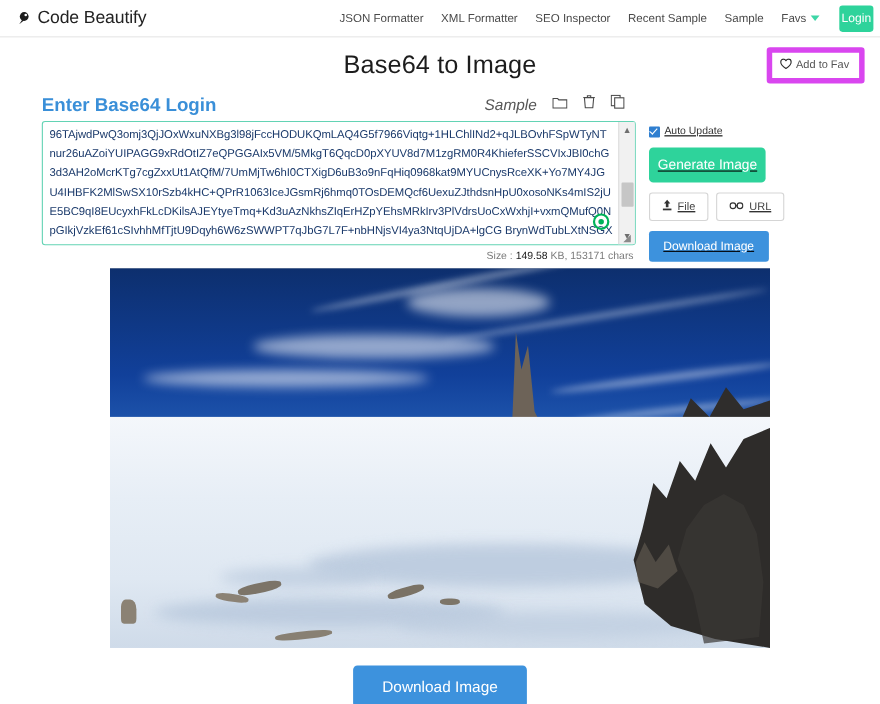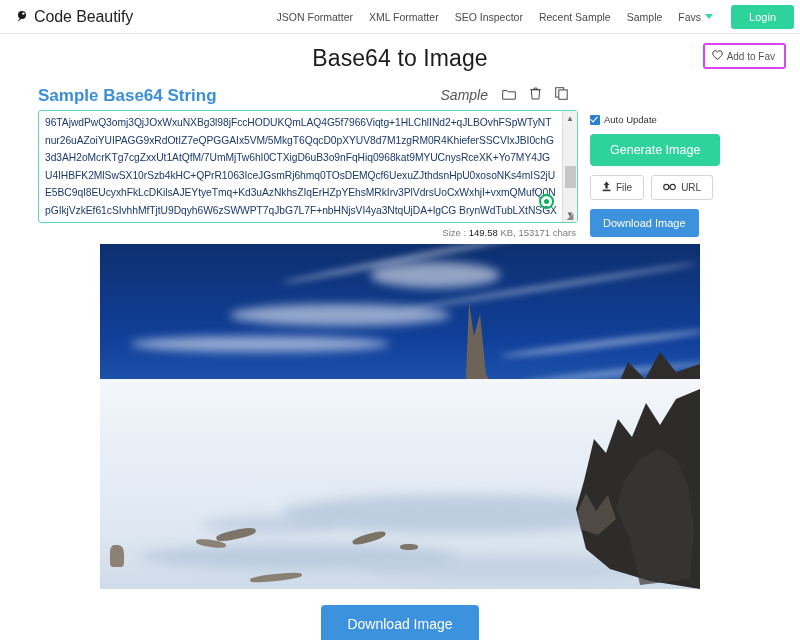--- a/index.html
+++ b/index.html
@@ -57,21 +57,21 @@
     border-right: 4px solid transparent;
     border-top: 5px solid #3dd6a6;
     display: inline-block;
   }
   .login-btn {
     background: #2ed39b;
     color: #fff;
     font-size: 11px;
     border: none;
     border-radius: 3px;
-    padding: 6px 18px;
+    padding: 6px 2px;
     margin-left: 10px;
     cursor: pointer;
     font-family: "Liberation Sans", sans-serif;
   }
 
   
   .title-row {
     position: relative;
     height: 40px;
     margin-top: 4px;
@@ -83,21 +83,21 @@
     color: #1c1c1c;
     margin: 0;
     line-height: 40px;
     letter-spacing: 0.1px;
   }
   .fav-btn {
     position: absolute;
     right: 14px;
     top: 5px;
     background: #fff;
-    border: 2px solid #d946ef;
+    border: 5px solid #d946ef;
     border-radius: 3px;
     font-size: 10px;
     color: #555;
     padding: 5px 9px 5px 7px;
     display: inline-flex;
     align-items: center;
     gap: 4px;
     cursor: pointer;
     font-family: "Liberation Sans", sans-serif;
   }
@@ -212,20 +212,21 @@
     color: #7a7a7a;
     margin-top: 4px;
     padding-right: 2px;
   }
   .size-note b { color: #222; font-weight: normal; }
 
   
   .side-panel {
     padding-top: 4px;
     width: 200px;
+    text-decoration: underline;
   }
   .auto-update {
     display: flex;
     align-items: center;
     gap: 4px;
     font-size: 9.5px;
     color: #333;
     margin-bottom: 9px;
     cursor: pointer;
   }
@@ -244,21 +245,21 @@
     border: solid #fff;
     border-width: 0 1.5px 1.5px 0;
     transform: rotate(42deg);
   }
   .btn-generate {
     background: #2ed39b;
     color: #fff;
     border: none;
     border-radius: 4px;
     font-size: 12.5px;
-    padding: 9px 20px;
+    padding: 9px 8px;
     cursor: pointer;
     font-family: "Liberation Sans", sans-serif;
     margin-bottom: 9px;
     display: block;
   }
   .mini-row { display: flex; gap: 7px; margin-bottom: 9px; }
   .btn-mini {
     background: #fff;
     border: 1px solid #d5d5d5;
     border-radius: 3px;
@@ -375,21 +376,21 @@
     <span>
       <svg width="11" height="10" viewBox="0 0 12 11">
         <path d="M6 10.2C6 10.2 0.8 7 0.8 3.6 0.8 1.9 2.1 0.8 3.5 0.8c1 0 1.9 0.6 2.5 1.5C6.6 1.4 7.5 0.8 8.5 0.8c1.4 0 2.7 1.1 2.7 2.8C11.2 7 6 10.2 6 10.2z" fill="none" stroke="#2b2b2b" stroke-width="1.1"></path>
       </svg>
     </span>
     <span>Add to Fav</span>
   </button>
 </div>
 
 <div class="section-head">
-  <h2 class="section-title">Sample Base64 String</h2>
+  <h2 class="section-title">Enter Base64 Login</h2>
   <div class="tool-group">
     <a class="sample-link" href="#">Sample</a>
     <span class="tool-icon">
       <svg width="14" height="12" viewBox="0 0 14 12">
         <path d="M0.7 2.6h4.3l1 1.2h7.3v7.4H0.7z" fill="none" stroke="#4a4a4a" stroke-width="1"></path>
       </svg>
     </span>
     <span class="tool-icon">
       <svg width="11" height="13" viewBox="0 0 11 13">
         <path d="M1.3 2.8h8.4l-0.8 9.2H2.1z" fill="none" stroke="#4a4a4a" stroke-width="1"></path>

